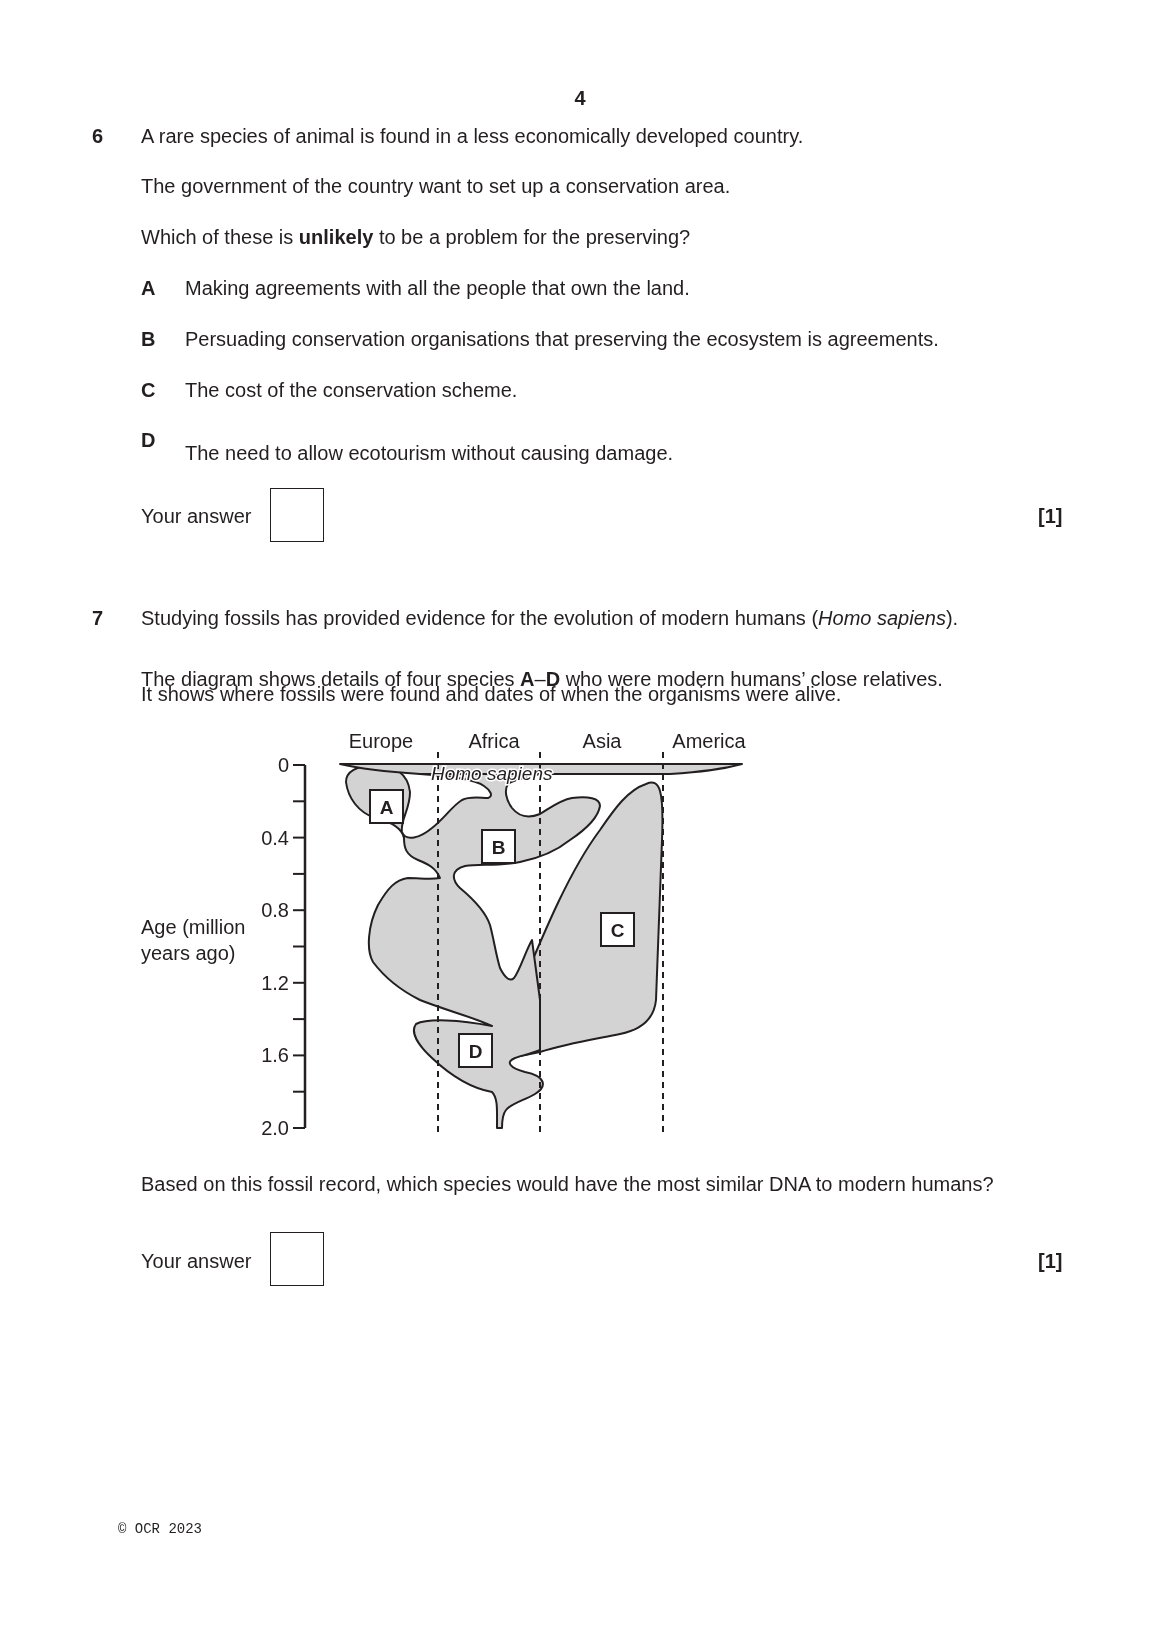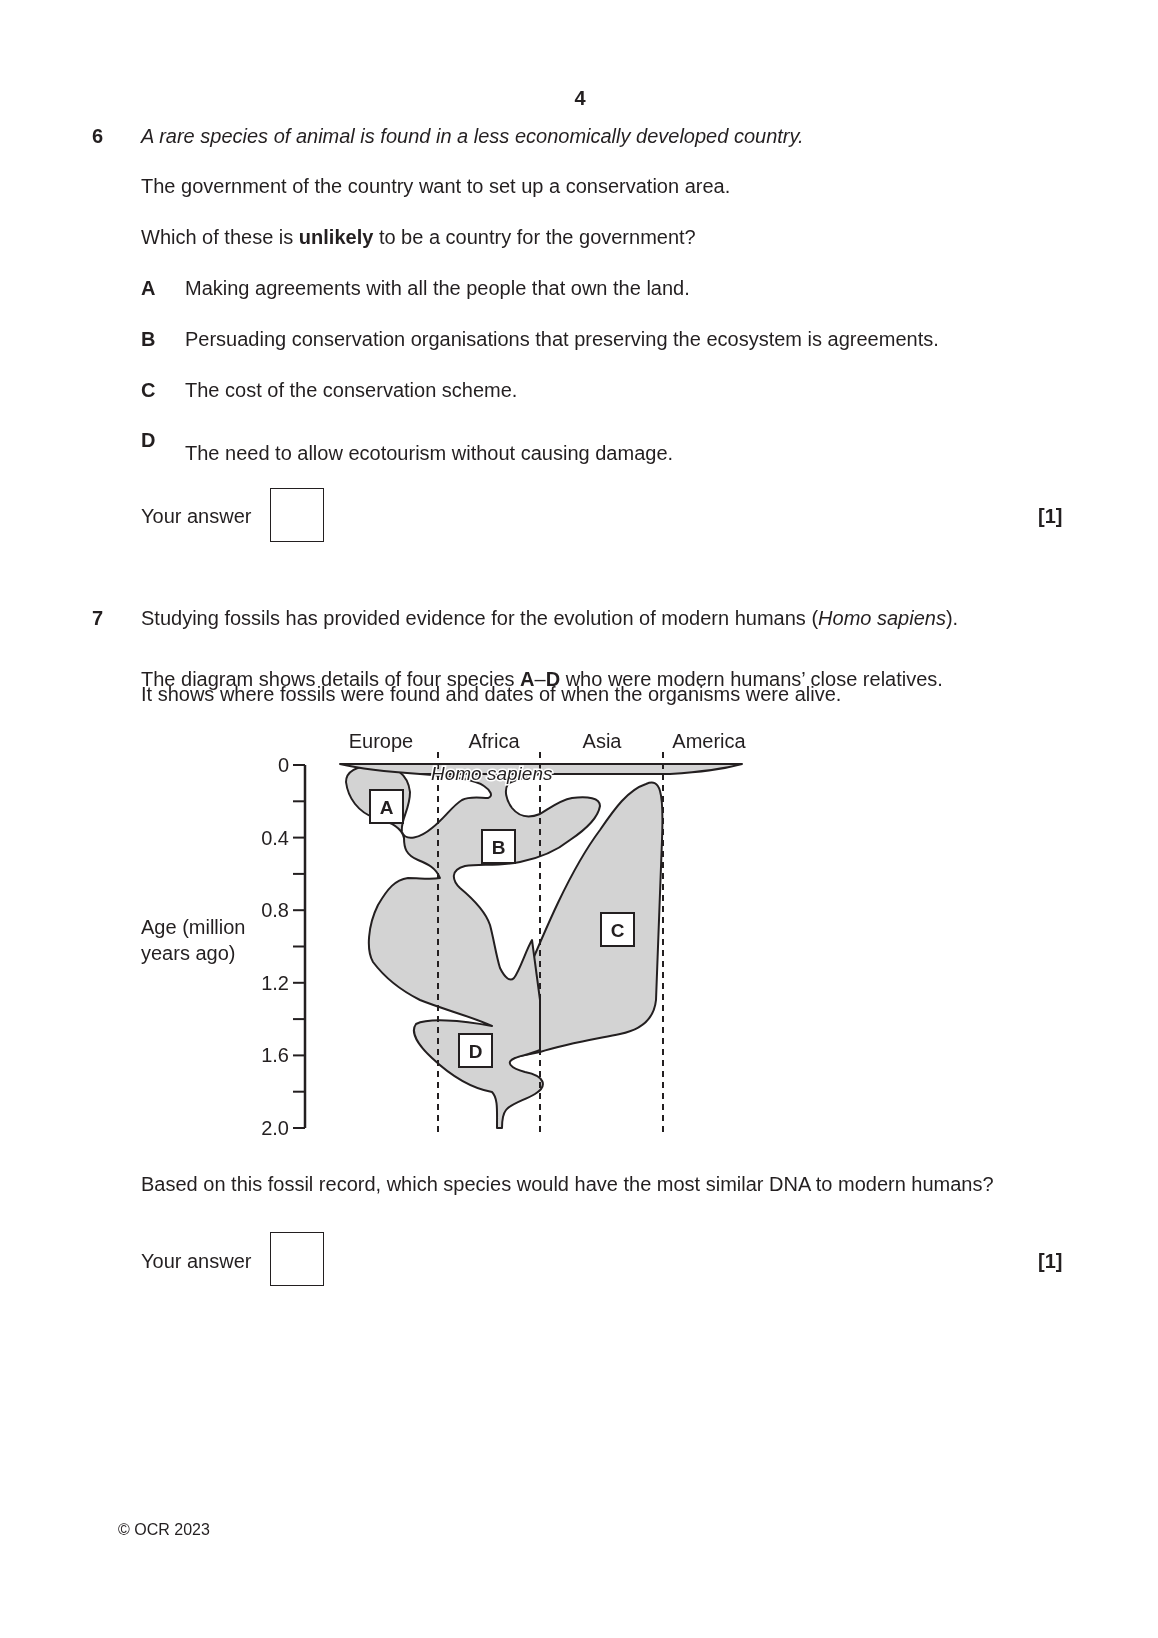--- a/index.html
+++ b/index.html
@@ -9,33 +9,33 @@
   }
   .abs { position: absolute; white-space: nowrap; line-height: 1; }
   .bold { font-weight: bold; }
   .page-num { left: 0; width: 1160px; text-align: center; top: 88px; font-weight: bold; }
   .qnum { font-weight: bold; }
   .answer-box {
     position: absolute; width: 54px; height: 54px;
     border: 1px solid #231f20; box-sizing: border-box; background: #fff;
   }
   .marks { font-weight: bold; }
-  .copyright { font-size: 16px; }
+  .copyright { font-size: 14px; font-family: Liberation Mono, monospace; }
   svg text { font-family: "Liberation Sans", sans-serif; }
 </style>
 </head>
 <body>
 
 <div class="abs page-num">4</div>
 
 <div>
   <div class="abs qnum" style="left:92px; top:126px;">6</div>
-  <div class="abs" style="left:141px; top:126px;font-style:italic;">A rare species of animal is found in a less economically developed country.</div>
+  <div class="abs" style="left:141px; top:126px;">A rare species of animal is found in a less economically developed country.</div>
   <div class="abs" style="left:141px; top:176px;">The government of the country want to set up a conservation area.</div>
-  <div class="abs" style="left:141px; top:227px;"><span>Which of these is </span><span class="bold">unlikely</span><span> to be a country for the government?</span></div>
+  <div class="abs" style="left:141px; top:227px;"><span>Which of these is </span><span class="bold">unlikely</span><span> to be a problem for the preserving?</span></div>
 
   <div>
     <div>
       <div class="abs bold" style="left:141px; top:278px;">A</div>
       <div class="abs" style="left:185px; top:278px;text-align:center;">Making agreements with all the people that own the land.</div>
     </div>
     <div>
       <div class="abs bold" style="left:141px; top:329px;">B</div>
       <div class="abs" style="left:185px; top:329px;">Persuading conservation organisations that preserving the ecosystem is agreements.</div>
     </div>

